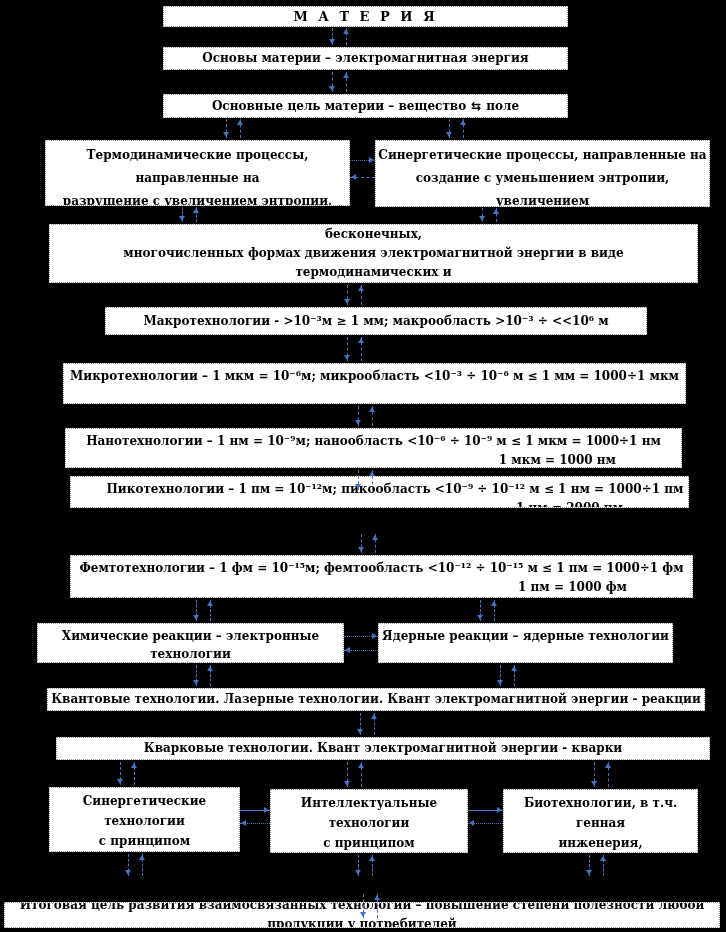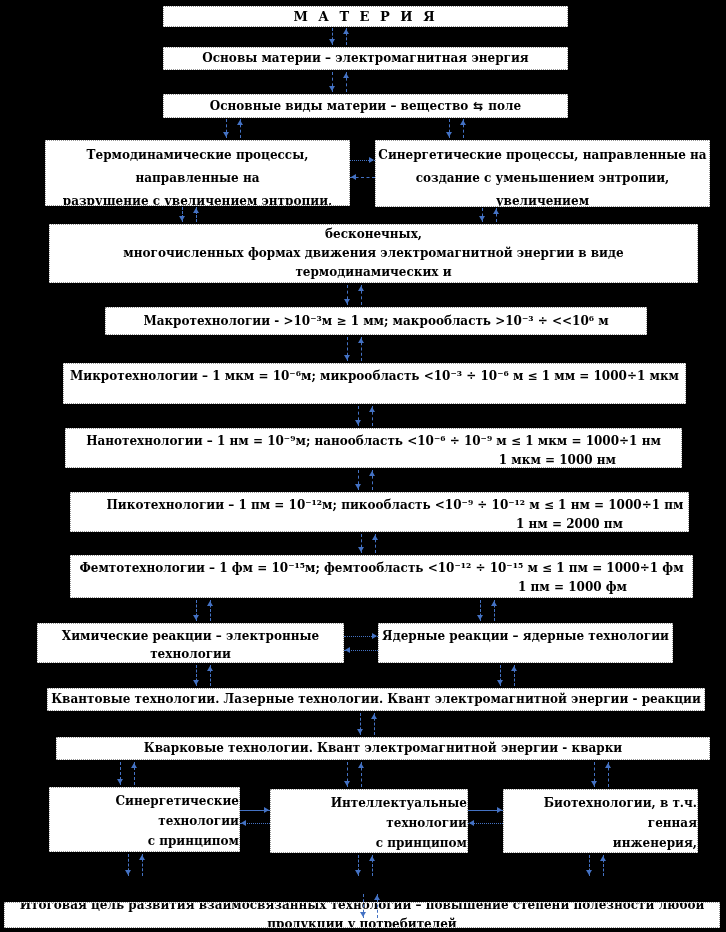--- a/index.html
+++ b/index.html
@@ -21,21 +21,21 @@
     box-sizing:border-box;
     display:flex;flex-direction:column;justify-content:center;
     text-align:center;font-weight:bold;font-size:12px;line-height:19px;
     z-index:1;overflow:hidden;
   }
   .box div{width:100%;}
   .clip3{justify-content:flex-start;padding-top:3px;line-height:23px;}
   .lvl{justify-content:flex-start;padding-top:3px;line-height:19px;}
   .lvl .r{text-align:right;padding-right:65px;box-sizing:border-box;}
   .two{justify-content:flex-start;padding-top:3px;line-height:18px;}
-  .three{justify-content:flex-start;padding-top:3px;line-height:20px;text-align:right;}
+  .three{justify-content:flex-start;padding-top:3px;line-height:20px;}
   .title{font-size:13px;letter-spacing:3px;}
   .exch{font-family:"DejaVu Sans",sans-serif;font-weight:bold;margin:0 5px;}
   
   .vp{position:absolute;display:flex;gap:13px;z-index:2;}
   .vd,.vu{display:block;width:0;height:100%;border-left:1px dashed var(--arrow);position:relative;}
   .vd::after{content:"";position:absolute;left:-4px;bottom:-2px;border:3px solid transparent;border-top:5px solid var(--arrow);}
   .vu::before{content:"";position:absolute;left:-4px;top:-2px;border:3px solid transparent;border-bottom:5px solid var(--arrow);}
   .ontop{z-index:3;}
   
   .hr,.hl{position:absolute;height:0;border-top:1px dotted var(--arrow);z-index:2;}
@@ -52,21 +52,21 @@
   <div class="box title" style="left:163px;top:6px;width:405px;height:21px;">
     <div>М А Т Е Р И Я</div>
   </div>
 
   <div class="box" style="left:163px;top:47px;width:405px;height:23px;">
     <div>Основы материи – электромагнитная энергия</div>
   </div>
 
   <div class="box" style="left:163px;top:94px;width:405px;height:24px;">
     <div>
-      <span>Основные виды материи – вещество</span><span class="exch">⇆</span><span>поле</span>
+      <span>Основные цель материи – вещество</span><span class="exch">⇆</span><span>поле</span>
     </div>
   </div>
 
   <div class="box clip3" style="left:45px;top:140px;width:305px;height:66px;">
     <div>Термодинамические процессы, направленные на</div>
     <div>разрушение с увеличением энтропии,</div>
 
   </div>
 
   <div class="box clip3" style="left:375px;top:140px;width:335px;height:67px;">
@@ -88,21 +88,21 @@
   <div class="box lvl" style="left:63px;top:363px;width:623px;height:41px;">
     <div>Микротехнологии – 1 мкм = 10⁻⁶м; микрообласть &lt;10⁻³ ÷ 10⁻⁶ м ≤ 1 мм = 1000÷1 мкм</div>
 
   </div>
 
   <div class="box lvl" style="left:65px;top:428px;width:617px;height:40px;">
     <div>Нанотехнологии – 1 нм = 10⁻⁹м; нанообласть &lt;10⁻⁶ ÷ 10⁻⁹ м ≤ 1 мкм = 1000÷1 нм</div>
     <div class="r">1 мкм = 1000 нм</div>
   </div>
 
-  <div class="box lvl" style="left:70px;top:492px;width:619px;height:40px;padding-left:31px;">
+  <div class="box lvl" style="left:70px;top:476px;width:619px;height:32px;padding-left:31px;">
     <div>Пикотехнологии – 1 пм = 10⁻¹²м; пикообласть &lt;10⁻⁹ ÷ 10⁻¹² м ≤ 1 нм = 1000÷1 пм</div>
     <div class="r">1 нм = 2000 пм</div>
   </div>
 
   <div class="box lvl" style="left:70px;top:555px;width:623px;height:43px;">
     <div>Фемтотехнологии – 1 фм = 10⁻¹⁵м; фемтообласть &lt;10⁻¹² ÷ 10⁻¹⁵ м ≤ 1 пм = 1000÷1 фм</div>
     <div class="r">1 пм = 1000 фм</div>
   </div>
 
   <div class="box two" style="left:37px;top:623px;width:307px;height:40px;">

